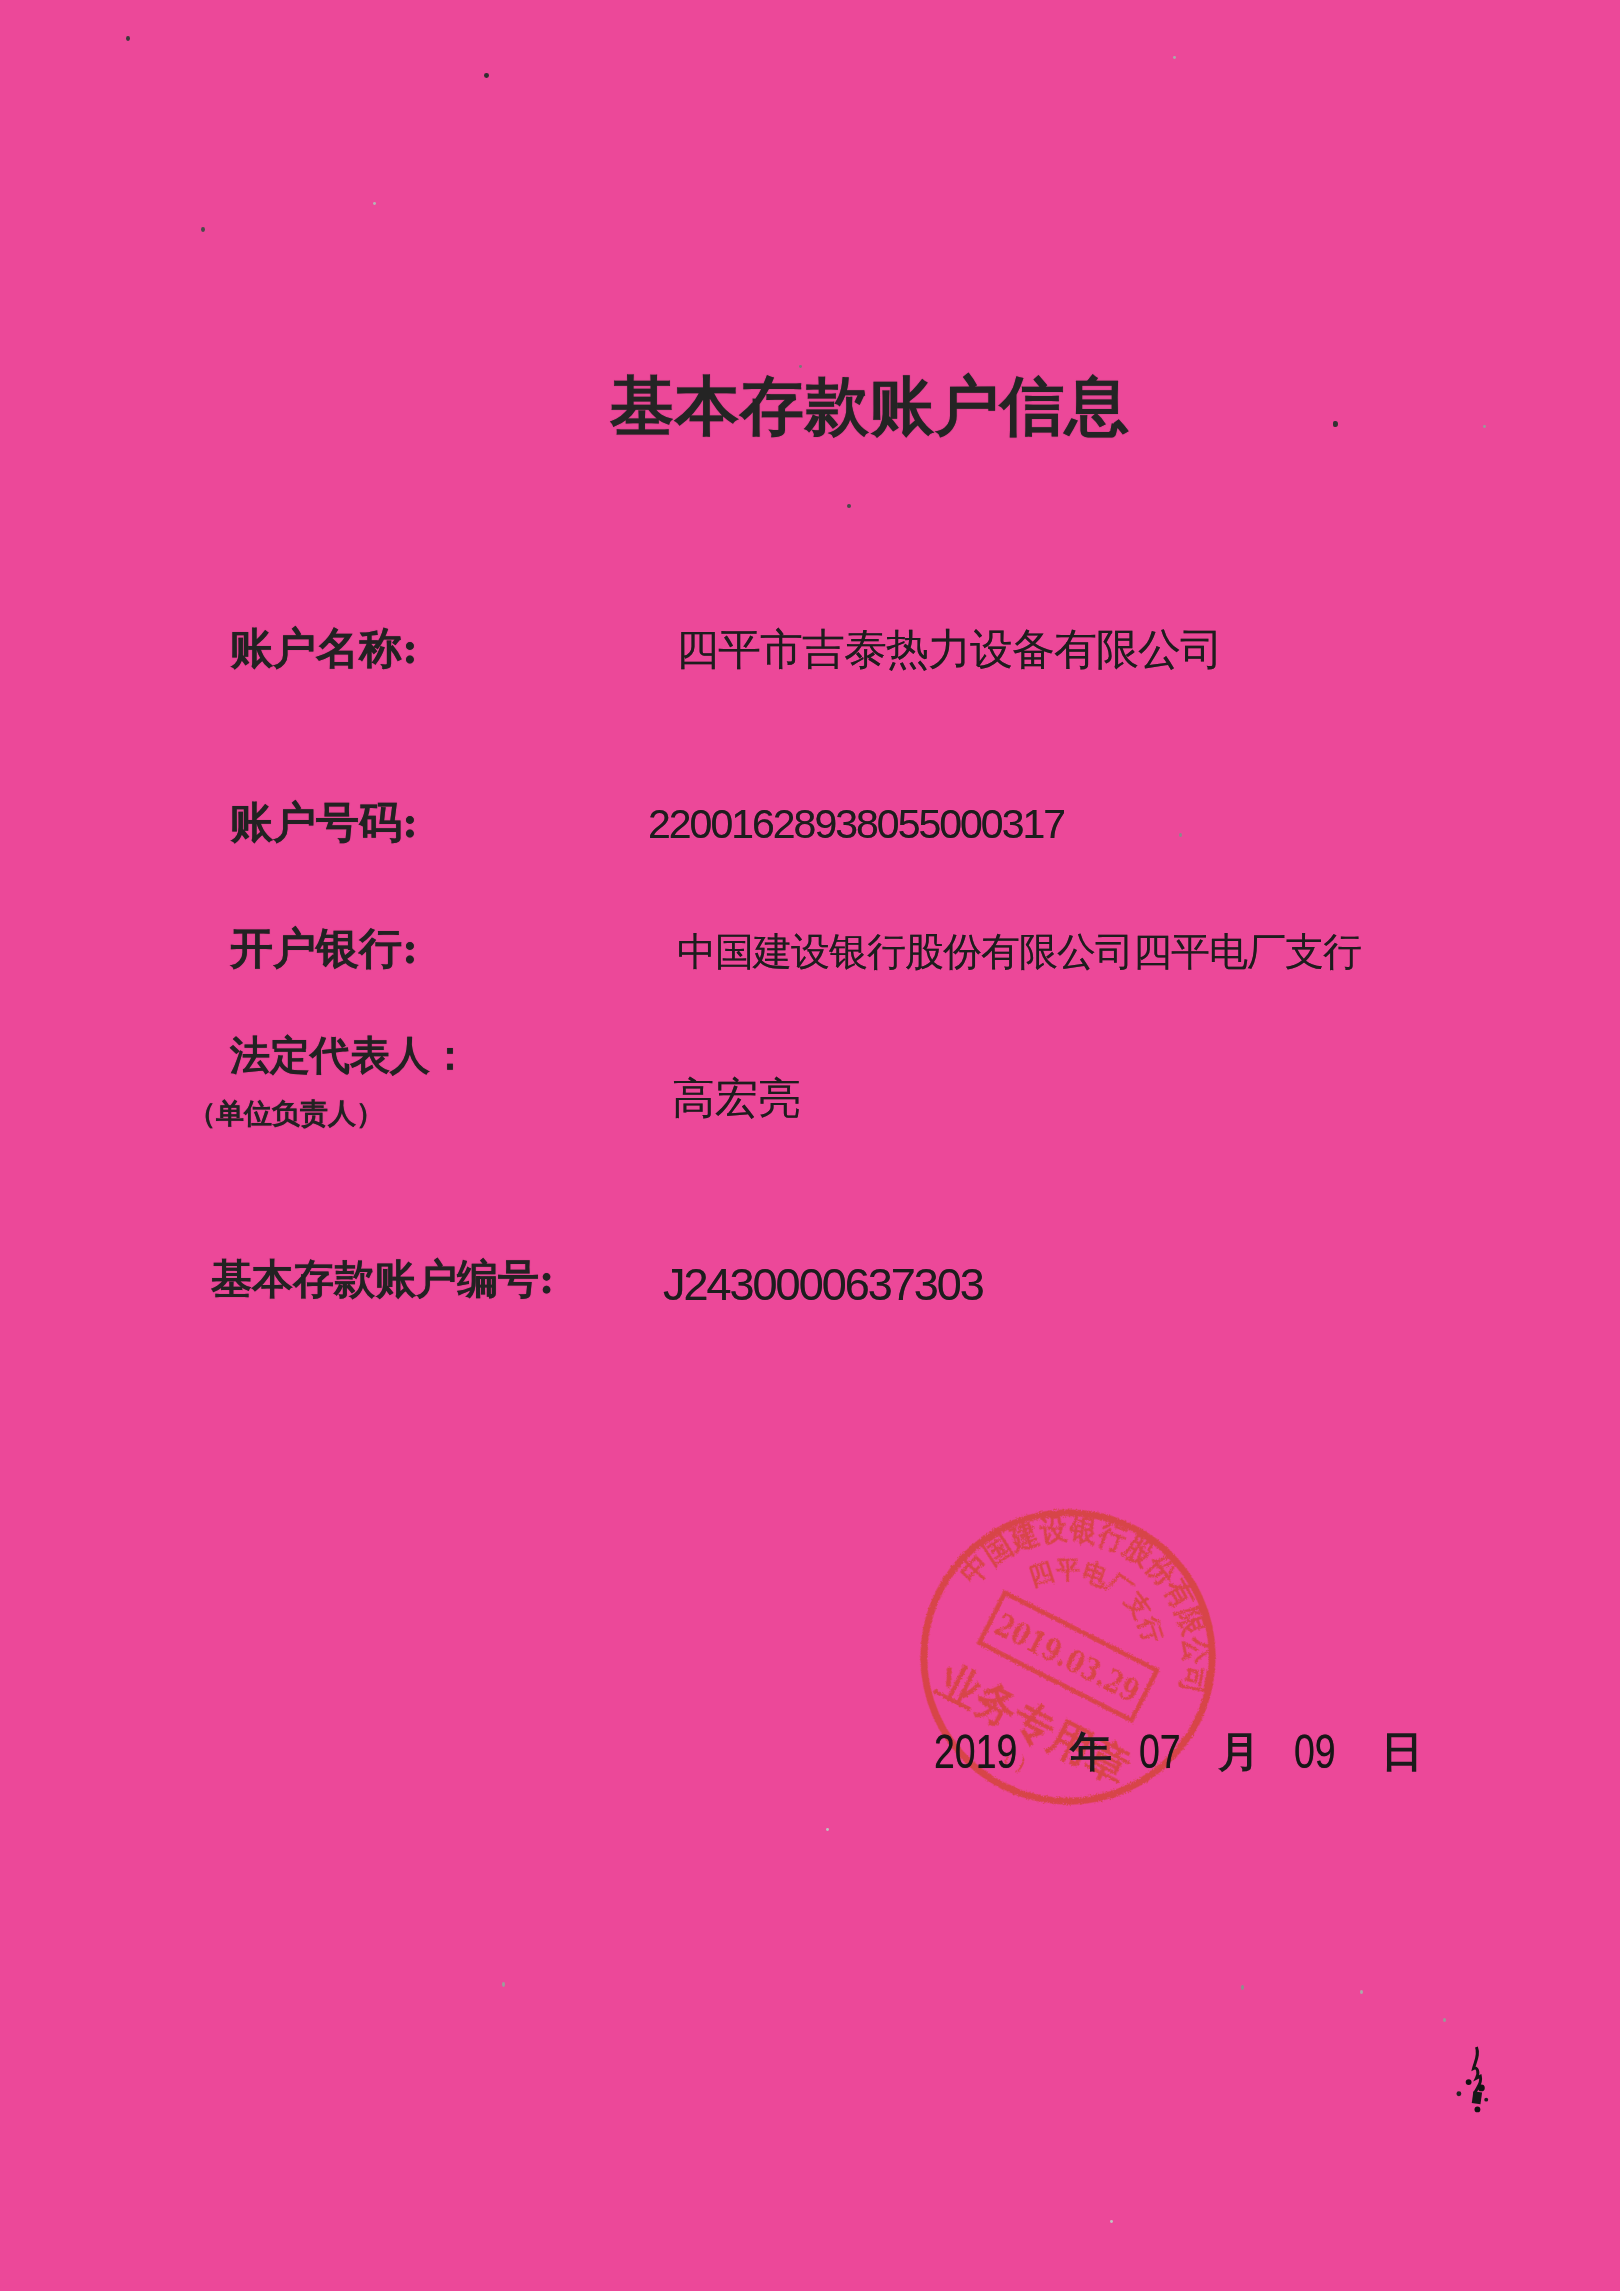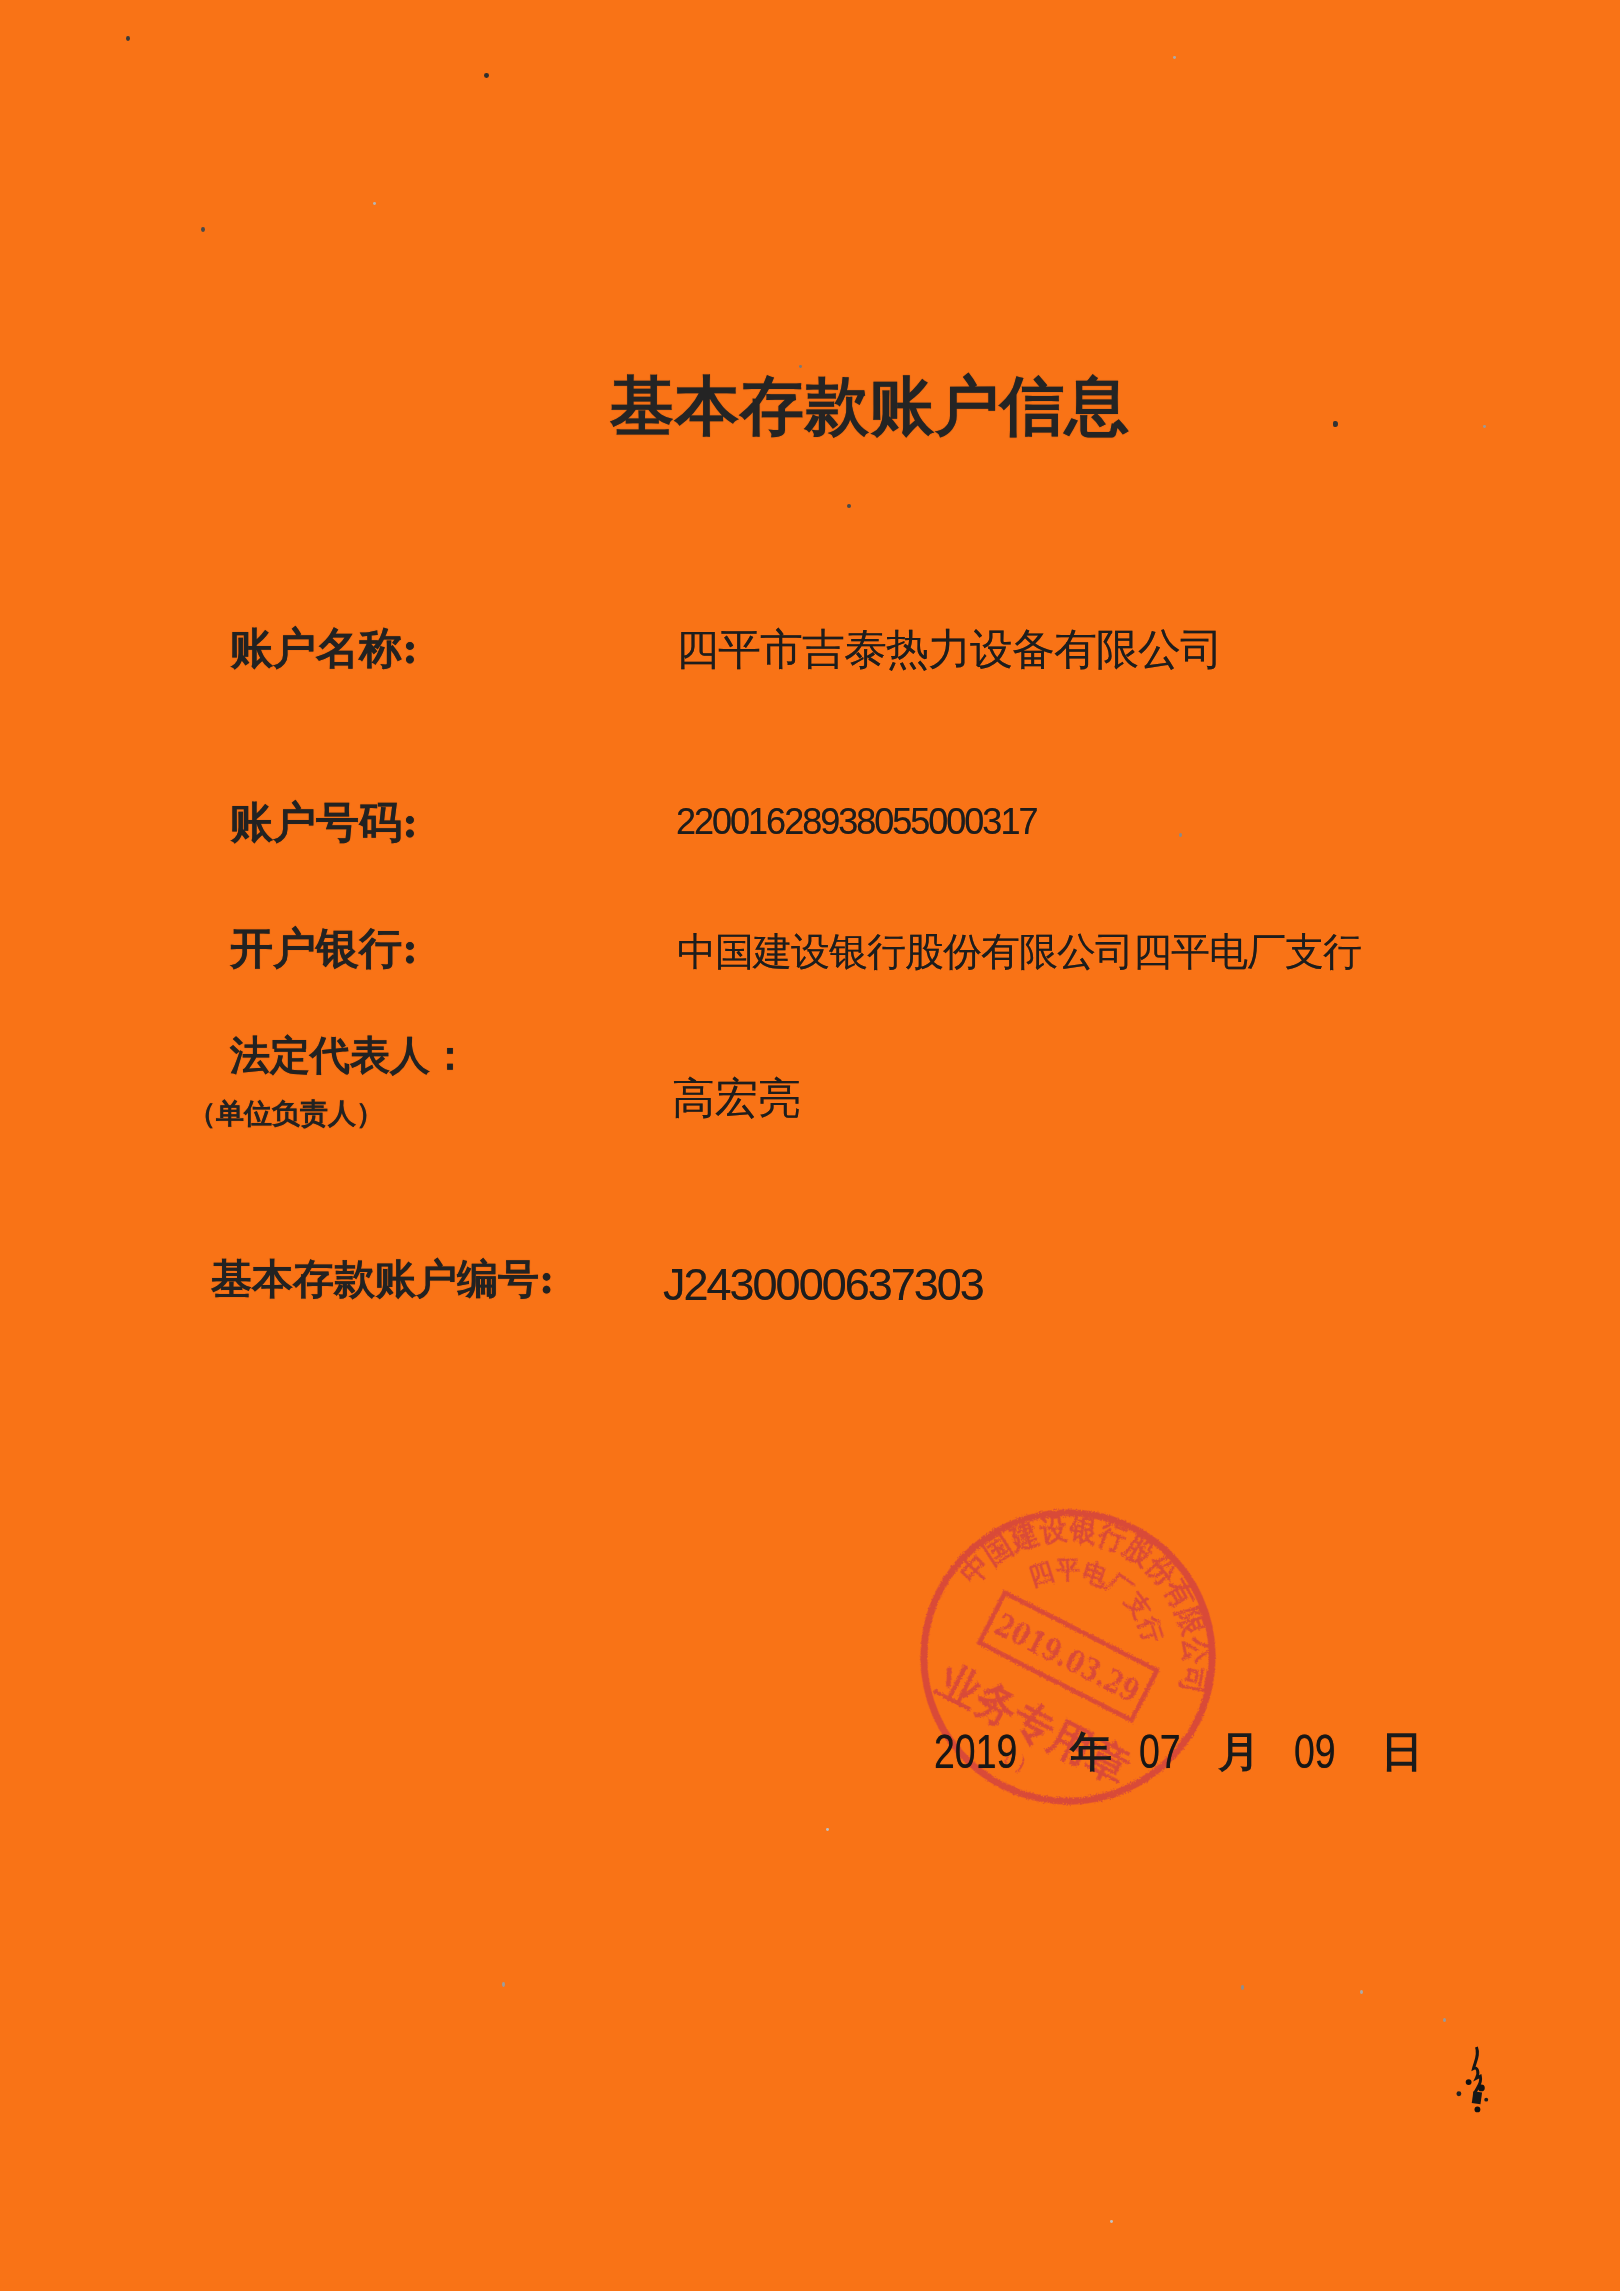--- a/index.html
+++ b/index.html
@@ -1,38 +1,38 @@
 <!DOCTYPE html>
 <html><head>
 <meta charset="utf-8">
 <style>
   html,body{margin:0;padding:0;background:#ffffff;}
   .page{
     position:relative;
     width:1620px;height:2292px;
-    background:#f97316;
+    background:#ec4899;
     overflow:hidden;
     font-family:"DejaVu Serif","Liberation Serif",serif;
     color:#1f1f1f;
   }
   .abs{position:absolute;white-space:nowrap;line-height:1;}
   .title{
     left:610px;top:374px;
     font-size:64px;font-weight:bold;letter-spacing:1px;
     color:#242424;
     text-shadow:0 0 1px rgba(20,20,20,.55);
   }
   .lbl{font-weight:bold;color:#222;text-shadow:0 0 0.8px rgba(0,0,0,.5);text-align:center;}
   .val{color:#1d1d1d;text-shadow:0 0 0.6px rgba(0,0,0,.45);text-align:center;}
   .num{font-family:"Liberation Sans","DejaVu Sans",sans-serif;font-weight:500;}
 
   #lbl1{left:230px;top:627px;font-size:43px;}
   #val1{left:676px;top:628px;font-size:43px;letter-spacing:-1px;}
   #lbl2{left:230px;top:801px;font-size:43px;}
-  #val2{left:676px;top:804px;font-size:36px;letter-spacing:-2px;}
+  #val2{left:648px;top:804px;font-size:41px;letter-spacing:-2px;}
   #lbl3{left:230px;top:927px;font-size:43px;}
   #val3{left:677px;top:932px;font-size:39px;letter-spacing:-1px;}
   #lbl4a{left:230px;top:1035px;font-size:40px;}
   #lbl4b{left:188px;top:1100px;font-size:28px;}
   #val4{left:672px;top:1077px;font-size:43px;}
   #lbl5{left:211px;top:1259px;font-size:41px;}
   #val5{left:663px;top:1262px;font-size:45px;letter-spacing:-2px;}
 
   .date-row{left:934px;top:1728px;width:510px;height:59px;z-index:5;}
   .date-row span{position:absolute;top:0;line-height:1;}

